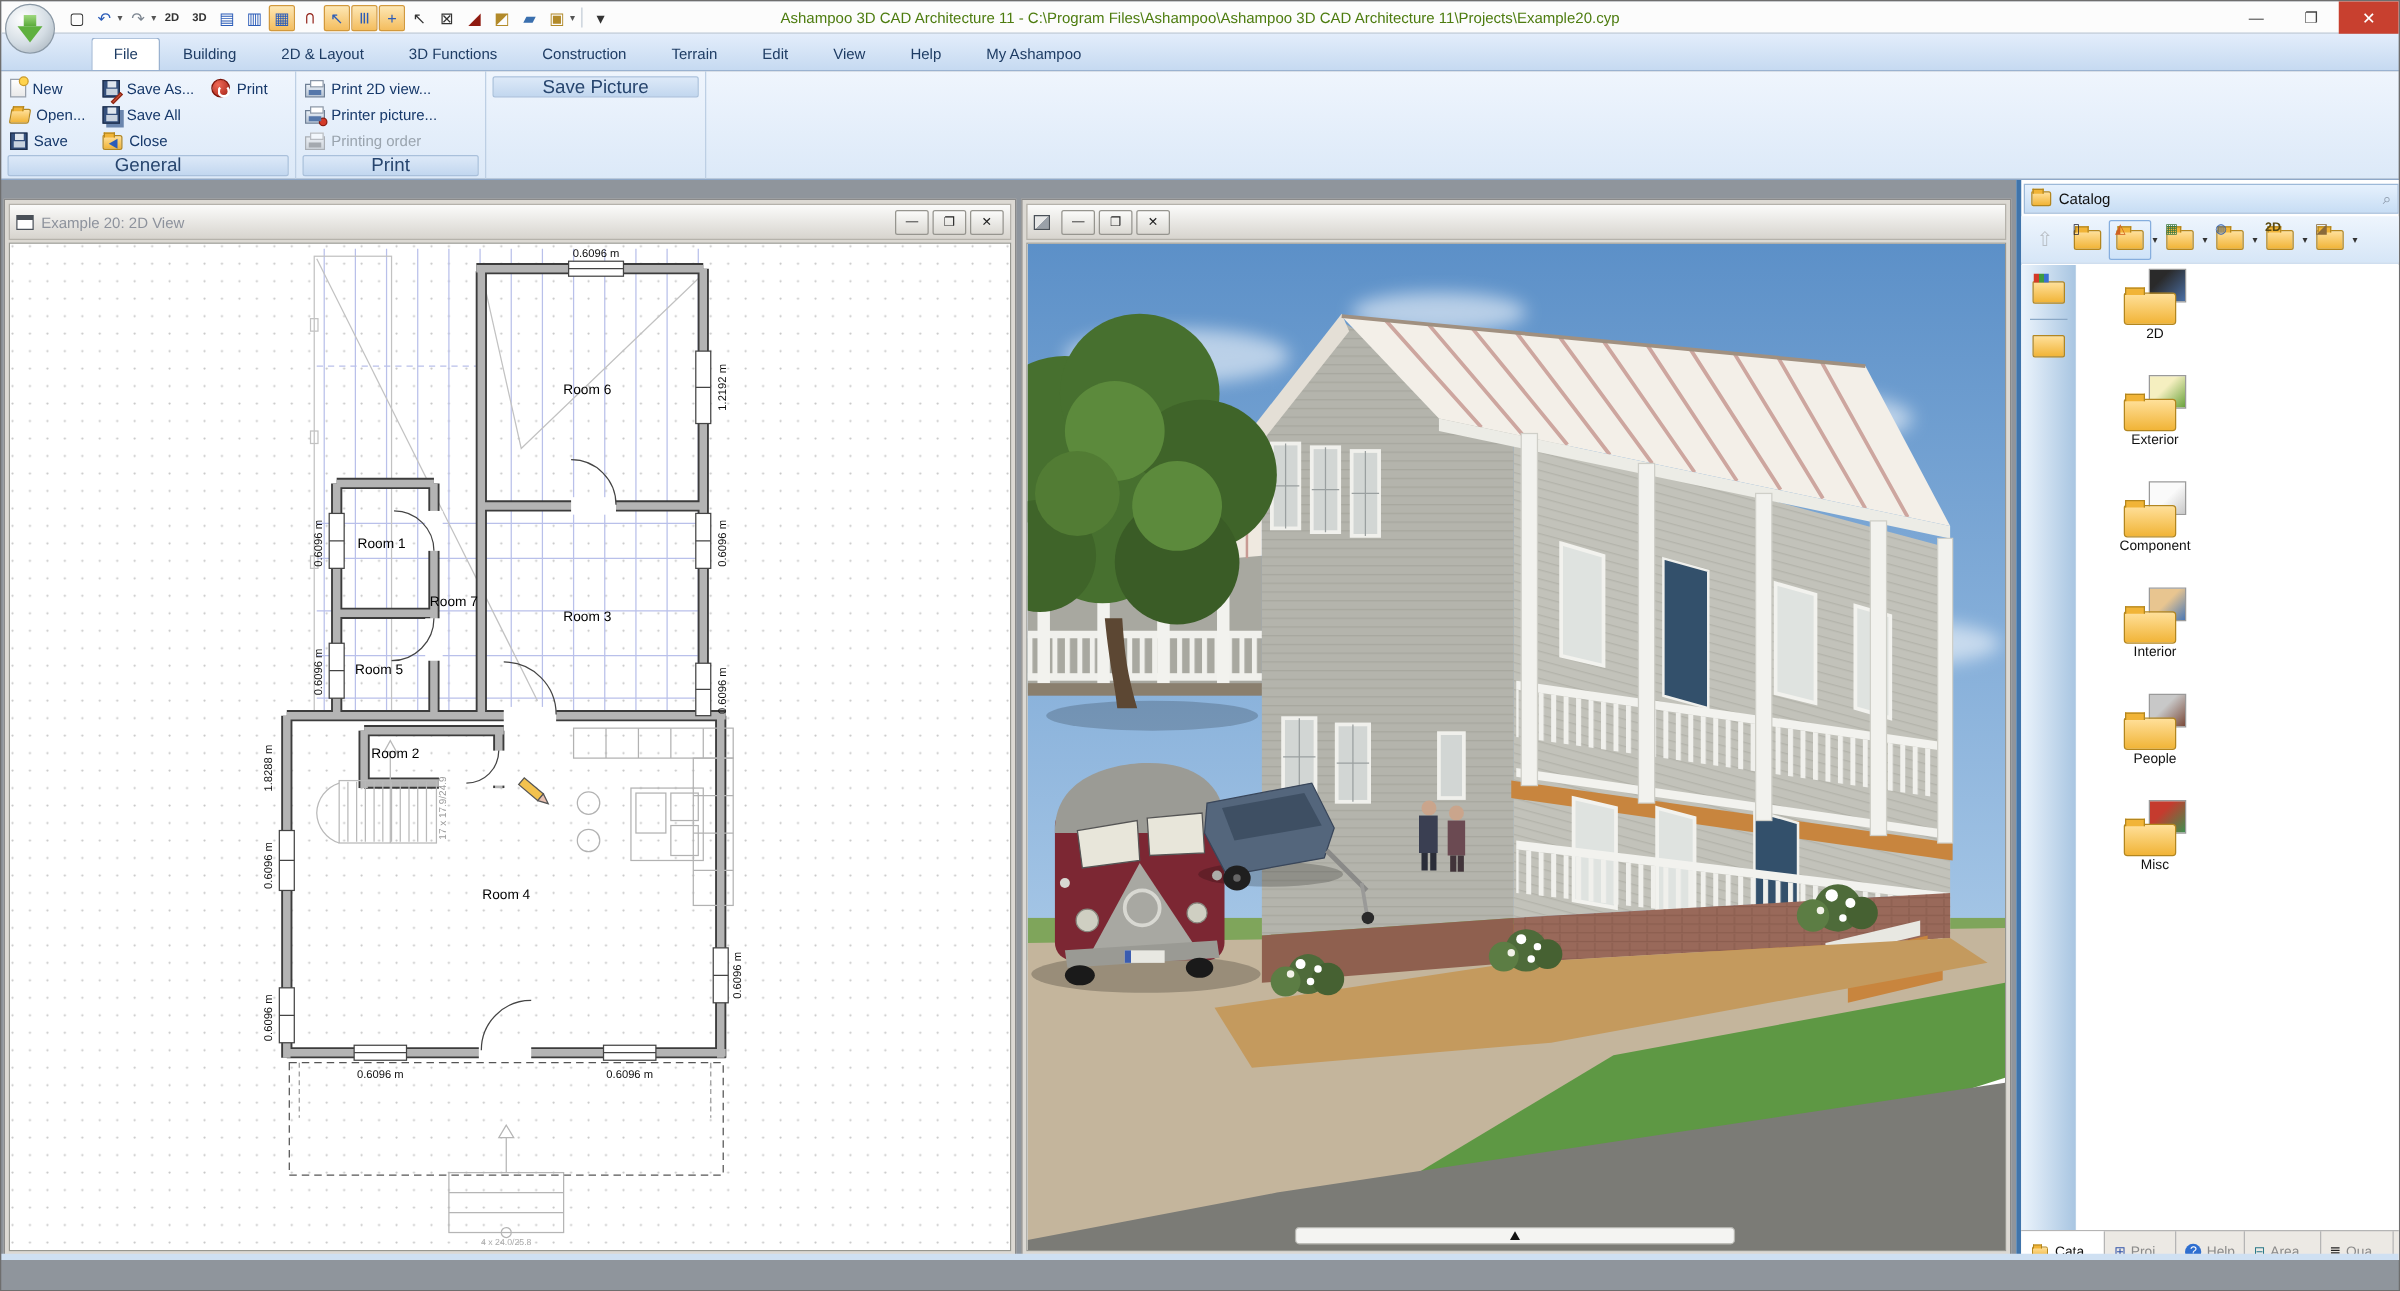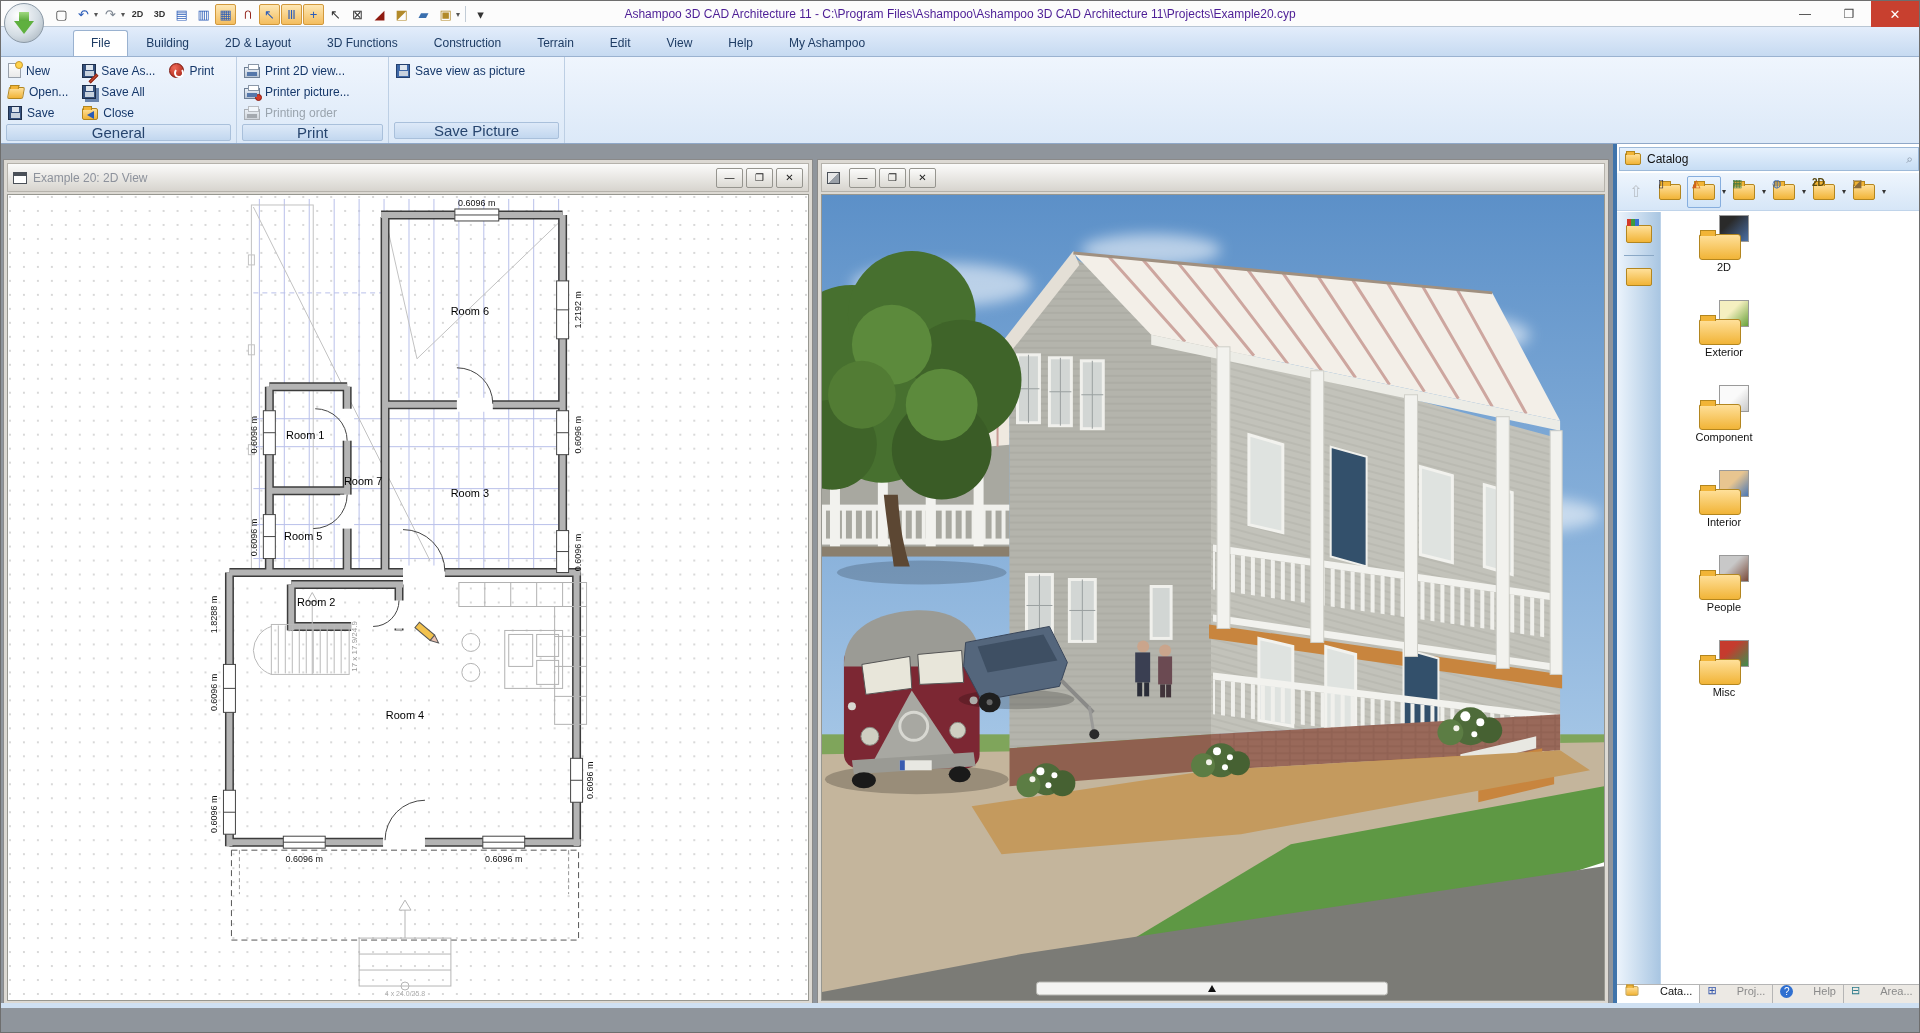--- a/index.html
+++ b/index.html
@@ -1,21 +1,21 @@
 <!DOCTYPE html>
 <html><head>
 <meta charset="utf-8">
 <style>
 *{margin:0;padding:0;box-sizing:border-box}
 html,body{width:1920px;height:1033px}
 body{font-family:"Liberation Sans",sans-serif;background:#777;overflow:hidden}
 #app{position:relative;width:1920px;height:1033px;background:#8f959c;border:1px solid #6e6e6e;overflow:hidden}
 
 .titlebar{position:absolute;top:0;left:0;right:0;height:26px;background:#fcfcfc;border-bottom:1px solid #b9c6d4}
-.apptitle{position:absolute;left:0;right:0;top:0;height:26px;line-height:26px;text-align:center;font-size:12px;color:#4c1d95;pointer-events:none}
+.apptitle{position:absolute;left:0;right:0;top:0;height:26px;line-height:26px;text-align:center;font-size:12px;color:#4d7c0f;pointer-events:none}
 .orb{position:absolute;left:3px;top:2px;width:40px;height:40px;z-index:9;border-radius:50%;background:radial-gradient(circle at 35% 30%,#ffffff,#d4dde4 55%,#9fabb5);border:1px solid #8a98a5;display:flex;align-items:center;justify-content:center;flex-direction:column}
 .orb i{display:block;width:10px;height:9px;background:linear-gradient(#9fd87f,#5aaa3a)}
 .orb b{display:block;width:0;height:0;border-left:10px solid transparent;border-right:10px solid transparent;border-top:13px solid #5fb03f}
 .qat{position:absolute;left:50px;top:2px;height:22px;display:flex;align-items:center;gap:1px;z-index:5}
 .qbtn{min-width:21px;height:21px;padding:0 2px;display:flex;align-items:center;justify-content:center;font-size:13px;color:#333;border:1px solid transparent;border-radius:2px;background:transparent}
 .qbtn.small{font-size:9px;font-weight:bold}
 .qbtn.active{background:linear-gradient(#fde7b4,#f4bd5e);border-color:#d2993c}
 .q-blue{color:#2b5cb8}.q-gray{color:#7c8590}.q-red{color:#8f1a10}.q-gold{color:#b28a2a}.q-steel{color:#3a6fae}
 .q-rot{transform:rotate(-90deg)}
 .qcaret{font-size:8px;color:#555;margin:0 1px 0 -1px}
@@ -87,21 +87,21 @@
 .railbtn.first:after{content:"";position:absolute;left:6px;top:2px;width:12px;height:7px;background:linear-gradient(90deg,#d43a28 33%,#3f9a3f 33%,#3f9a3f 66%,#3a6fd0 66%)}
 .raildiv{width:30px;height:1px;background:#8aa8c6;margin:4px 0}
 .cat-items{flex:1;background:#fff;padding-top:3px}
 .cat-item{width:110px;display:flex;flex-direction:column;align-items:center;margin:0 0 27px 8px}
 .thumb{position:relative;width:56px;height:45px;margin-bottom:1px}
 .thumb .photo{position:absolute;right:3px;top:0;width:30px;height:27px;border:1px solid #9a9a9a}
 .thumb .fold{position:absolute;left:3px;bottom:0;width:42px;height:26px;background:linear-gradient(#ffe09a,#f1b437);border:1px solid #b3861f;border-radius:2px 3px 3px 3px}
 .thumb .fold:before{content:"";position:absolute;top:-5px;left:0;width:14px;height:5px;background:#f1b437;border:1px solid #b3861f;border-bottom:none}
 .cat-item .lbl{font-size:11px;color:#111}
 .cat-tabs{position:absolute;bottom:0;left:0;right:0;height:24px;display:flex;background:#ece9e4;border-top:1px solid #b5b5b5}
-.ctab{display:flex;align-items:flex-start;gap:20px;padding:0 7px;font-size:11px;color:#8a8a8a;border-right:1px solid #b5b5b5;white-space:nowrap}
+.ctab{display:flex;align-items:flex-end;gap:4px;padding:0 7px;font-size:11px;color:#8a8a8a;border-right:1px solid #b5b5b5;white-space:nowrap}
 .ctab.active{background:#fff;color:#111}
 .ti{font-size:11px;line-height:1}
 .ti.help{width:13px;height:13px;border-radius:50%;background:#2f6fd0;color:#fff;font-size:10px;display:flex;align-items:center;justify-content:center}
 
 .statusbar{position:absolute;left:0;right:0;top:1007px;height:26px;background:#f1f0ef;border-top:2px solid #15325f;display:flex;justify-content:flex-end}
 .scell{height:100%;display:flex;align-items:center;justify-content:center;font-size:12px;color:#111;border-left:1px solid #b9b9b9}
 .scell.empty{width:58px}.scell.sx{width:86px}.scell.sy{width:88px}.scell.sz{width:90px}
 </style>
 </head>
 <body>
@@ -216,28 +216,20 @@
             </div>
           <div class="ritem disabled">
               <span class="ic ic-printer gray"></span>
               <span class="rlbl">Printing order</span>
             </div>
         </div>
       </div>
       <div class="rgroup-label">Print</div>
     </div>
     <div class="rgroup" style="width:176px">
-      <div class="rbody">
-        <div class="rcol">
-          <div class="ritem">
-              <span class="ic ic-floppy blue"></span>
-              <span class="rlbl">Save view as picture</span>
-            </div>
-        </div>
-      </div>
       <div class="rgroup-label">Save Picture</div>
     </div>
   </div>
 
   <div class="win" id="win2d">
     <div class="wtitle">
       <span class="wicon2d"></span>
       <span class="t">Example 20: 2D View</span>
       <span class="wbtn">—</span>
       <span class="wbtn">❐</span>

